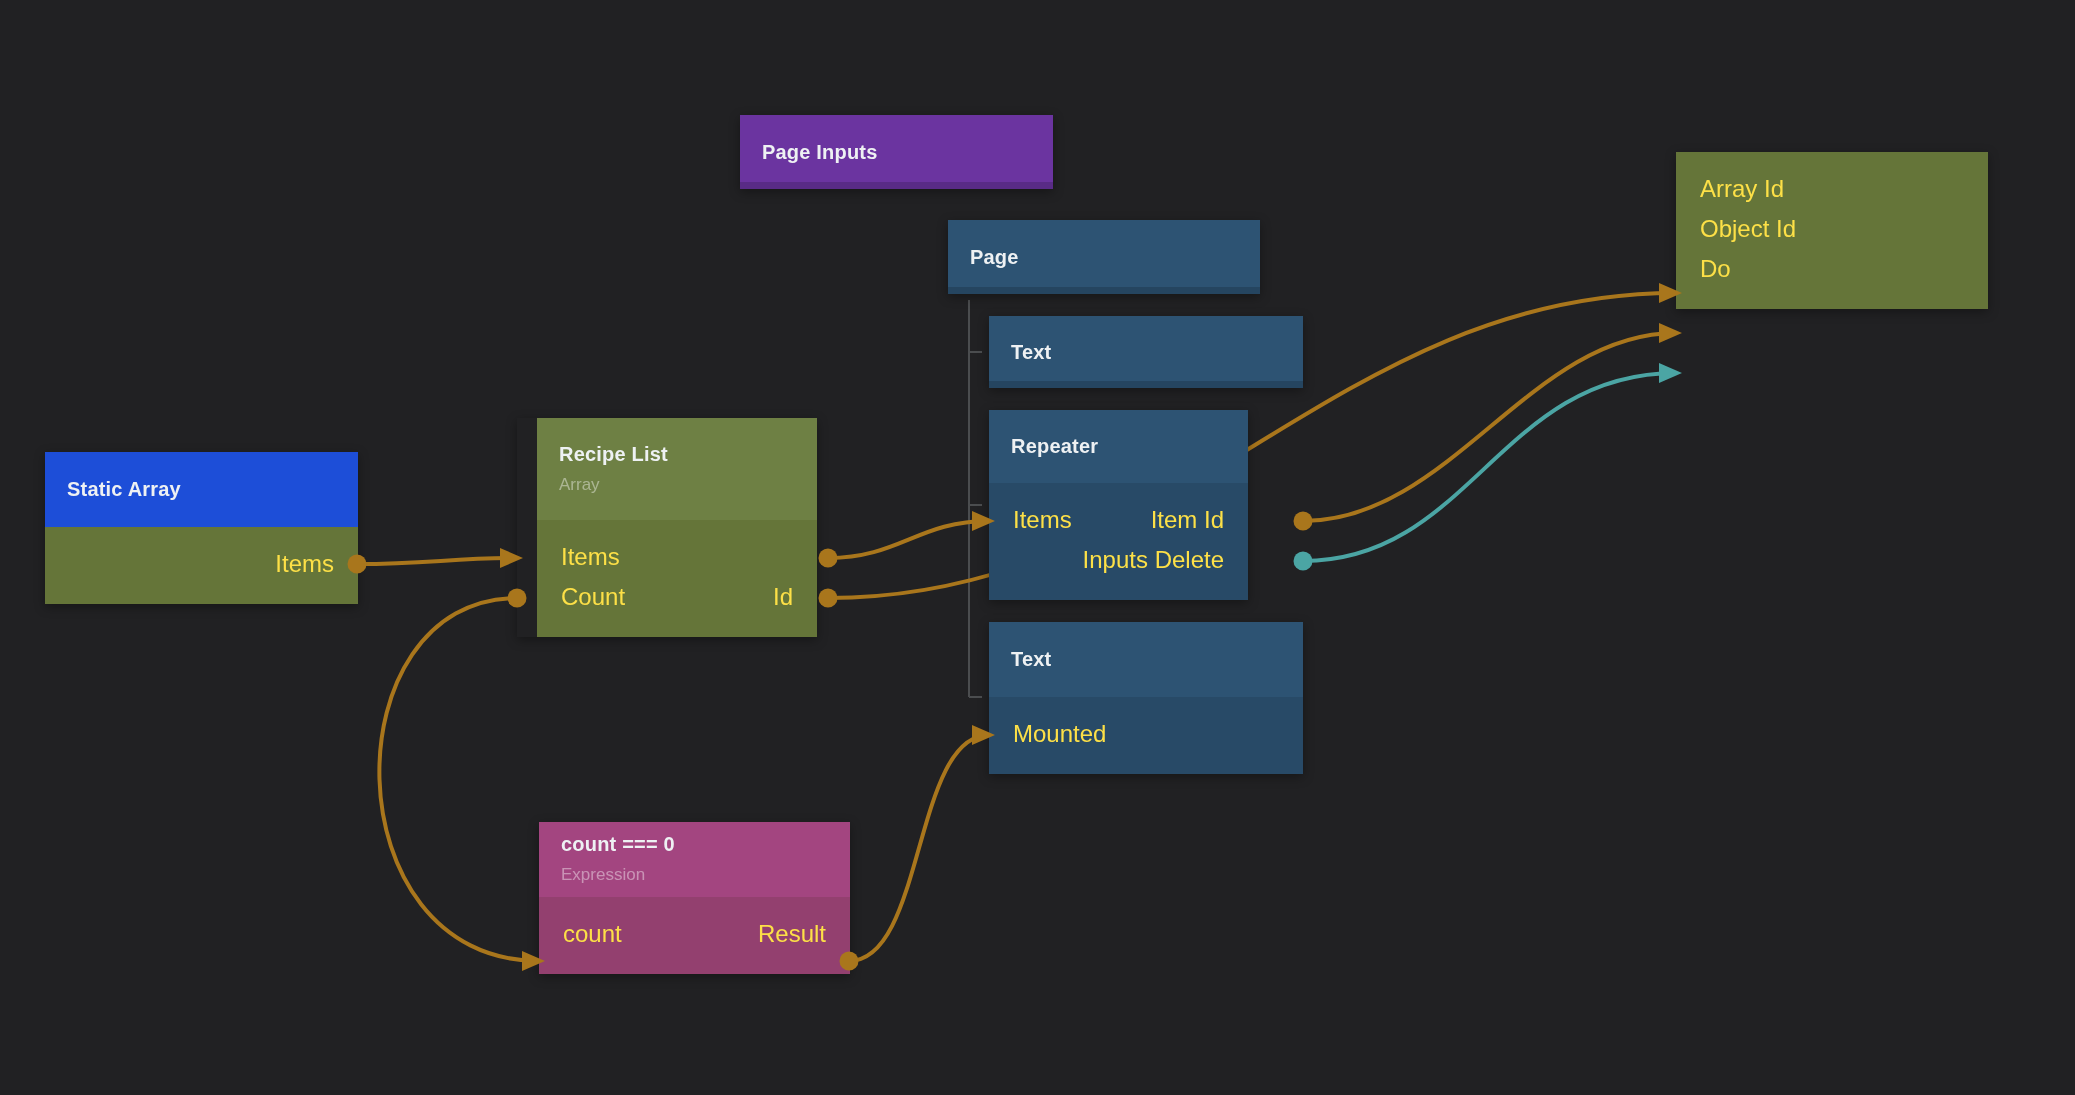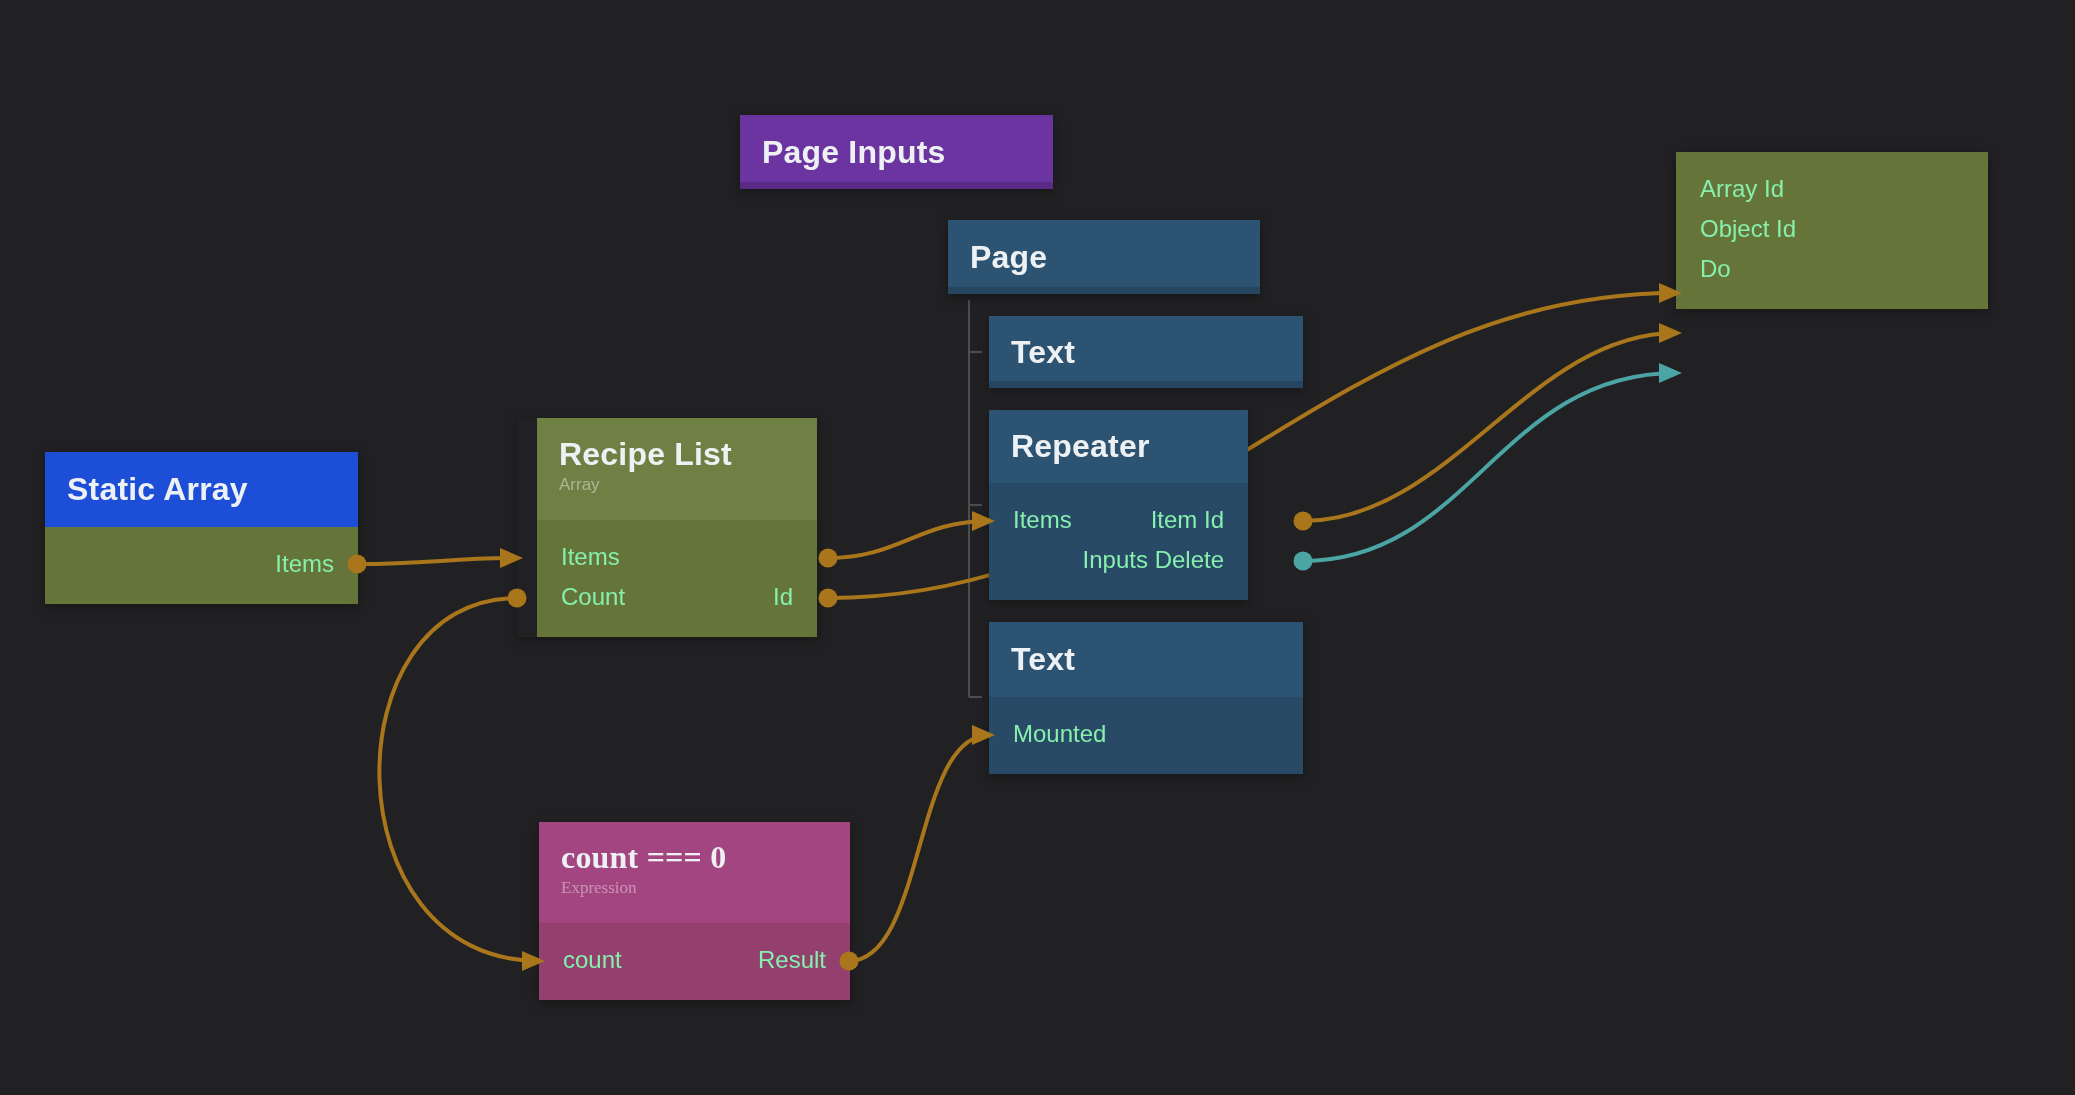--- a/index.html
+++ b/index.html
@@ -16,34 +16,34 @@
     box-shadow:0 3px 10px rgba(0,0,0,.35);
   }
   .node-header{
     display:flex;flex-direction:column;justify-content:center;
     padding:0 22px;box-sizing:border-box;
   }
   .node.header-only .node-header{
     box-shadow:inset 0 -7px 0 rgba(0,0,0,.16);
   }
   .node-title{
-    font-size:32px;line-height:31px;font-weight:600;
+    font-size:20px;line-height:31px;font-weight:600;
     color:#eef1f3;letter-spacing:.2px;
   }
   .node-subtitle{
     font-size:17px;line-height:30px;
     color:rgba(255,255,255,.42);
   }
   .node-body{padding:17px 0 20px 0;box-sizing:border-box;}
   .port-row{
     height:40px;display:flex;align-items:center;
     justify-content:space-between;
     padding:0 24px;box-sizing:border-box;
   }
-  .port-label{font-size:24px;color:#86efac;}
+  .port-label{font-size:24px;color:#fde047;}
   .port-label.right{margin-left:auto;text-align:left;}
 </style>
 </head>
 <body>
 
 <div id="canvas" style="width: 2075px; height: 1095px; background: rgb(33, 33, 35);">
   <svg id="wires-svg" width="2075" height="1095">
       <path d="M 969 300 L 969 697 M 969 352 L 982 352 M 969 505 L 982 505 M 969 697 L 982 697" stroke="#4b4d4f" stroke-width="2" fill="none"></path>
       <path d="M 357 564 C 430 564, 450 558, 517 558" stroke="#a9761c" stroke-width="4" fill="none"></path>
       <path d="M 828 558 C 900 558, 918 521, 989 521" stroke="#a9761c" stroke-width="4" fill="none"></path>
@@ -125,21 +125,21 @@
           </div>
           <div class="port-row">
             <span class="port-label">Object Id</span>
           </div>
           <div class="port-row">
             <span class="port-label">Do</span>
           </div>
         </div>
       </div>
       <div class="node" style="left: 539px; top: 822px; width: 311px;">
-        <div class="node-header" style="height: 101px; background: rgb(163, 69, 128); font-family: Liberation Serif, serif;">
+        <div class="node-header" style="height: 75px; background: rgb(163, 69, 128);">
           <div class="node-title">count === 0</div>
           <div class="node-subtitle">Expression</div>
         </div>
         <div class="node-body" style="background: rgb(147, 64, 111);">
           <div class="port-row">
             <span class="port-label">count</span>
             <span class="port-label right">Result</span>
           </div>
         </div>
       </div>

